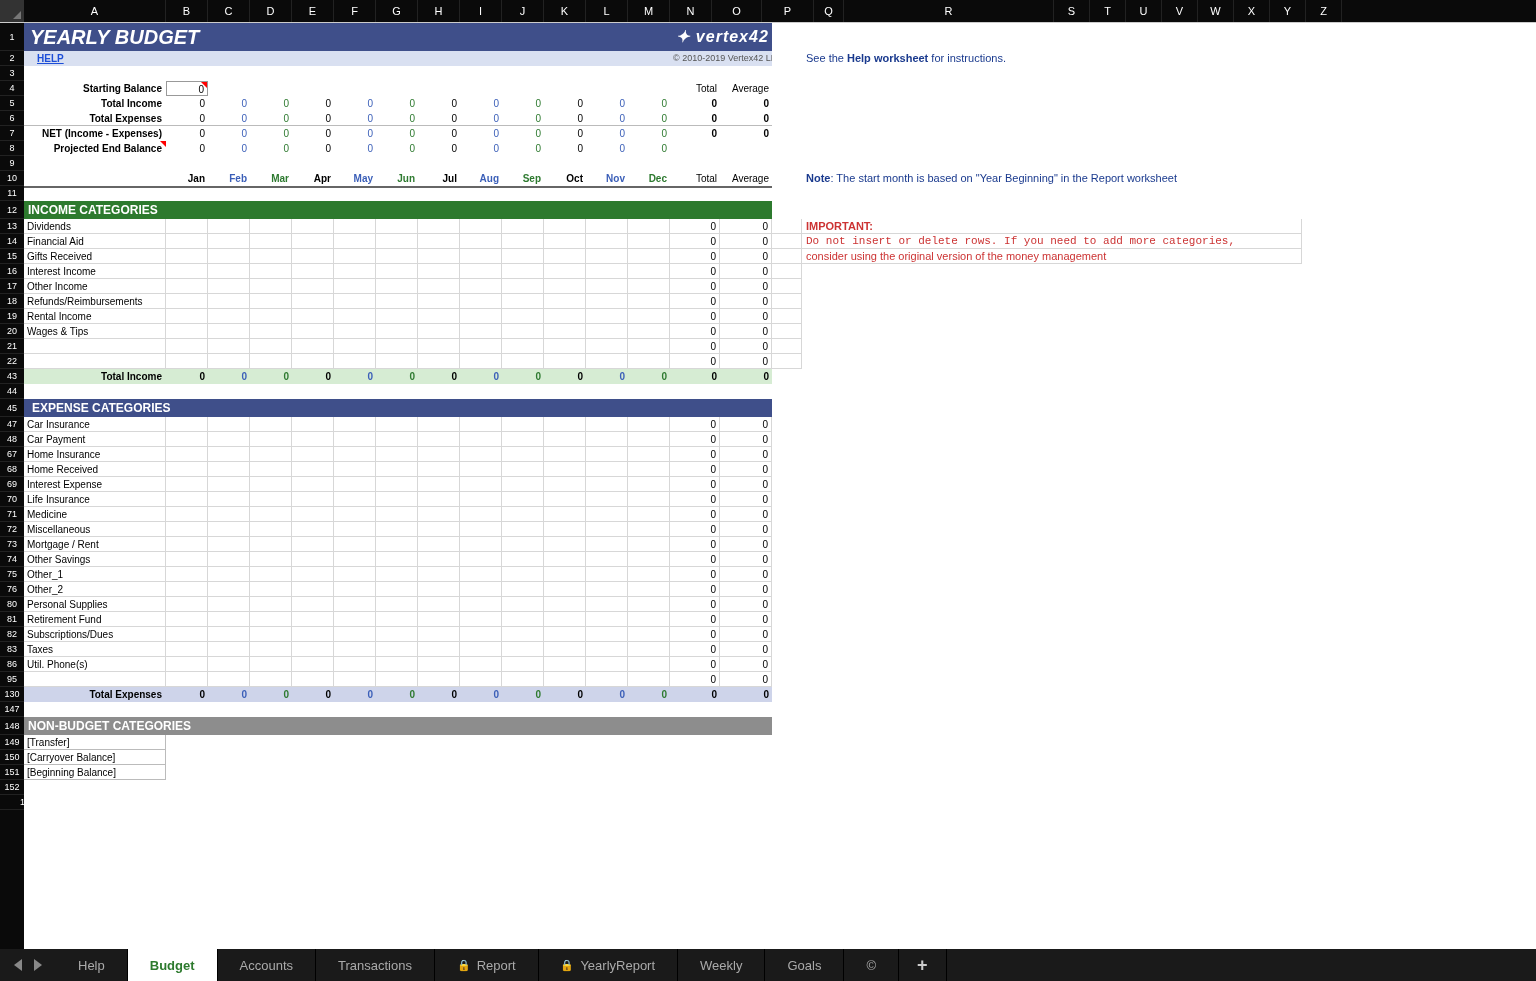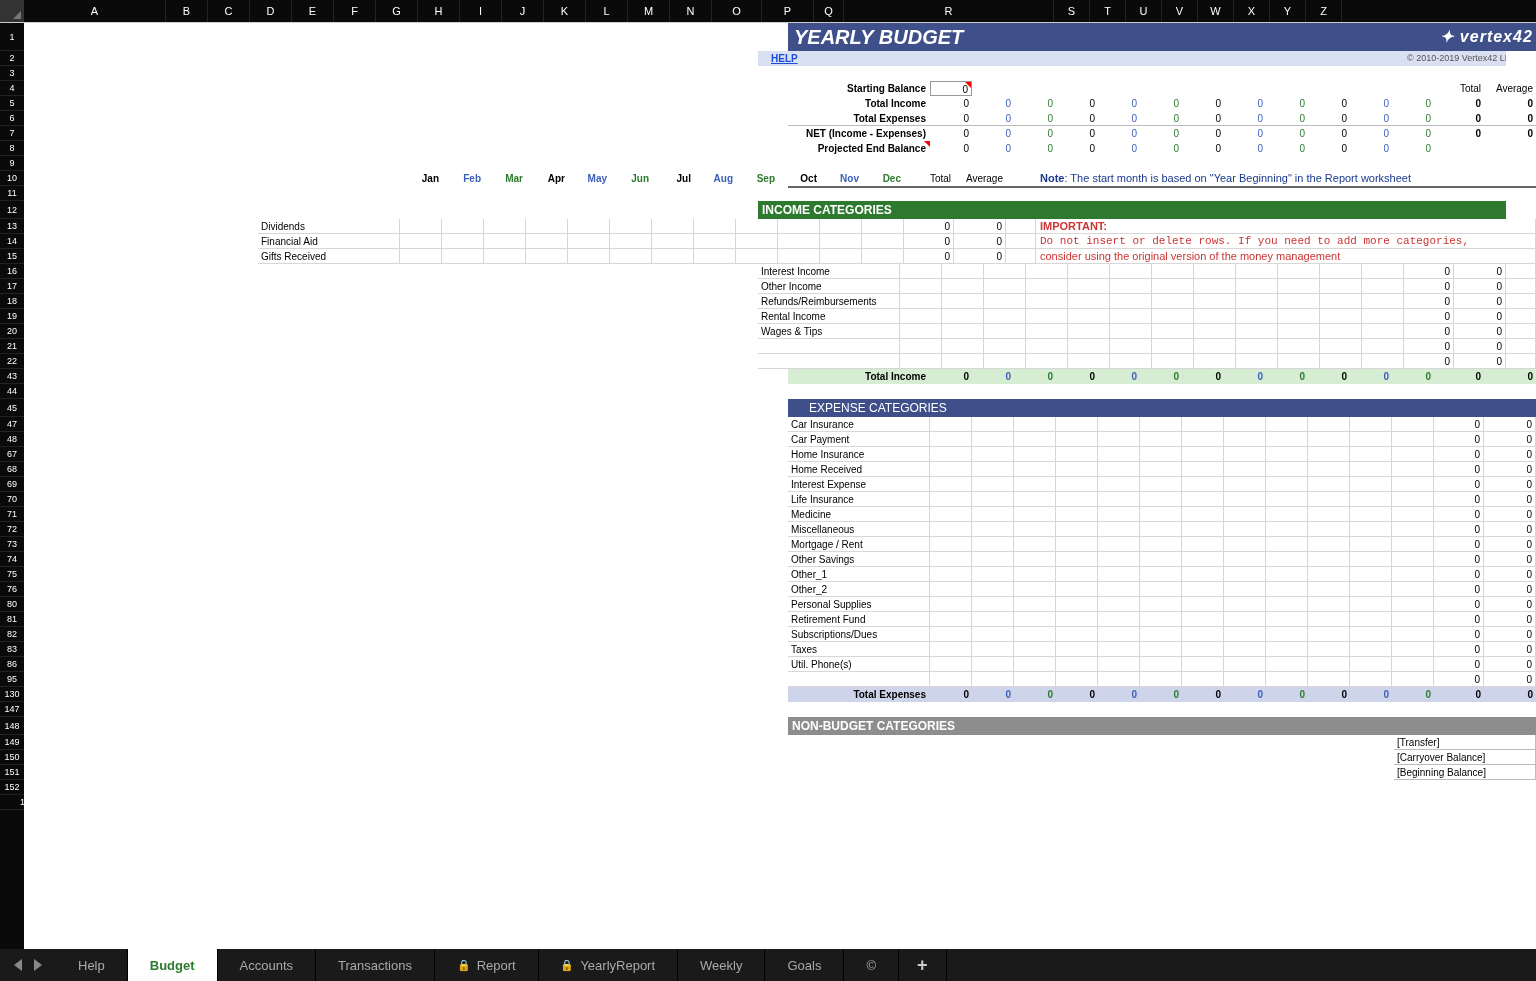--- a/index.html
+++ b/index.html
@@ -59,21 +59,21 @@
     color:#fff;
     font-size:9px;
     text-align:center;
     line-height:15px;
     border-bottom:1px solid #222;
   }
   .grid {
     flex:1;
     position:relative;
   }
-  .row { display:flex; height:15px;justify-content:flex-end; }
+  .row { display:flex; height:15px; }
   .row.tall { height:28px; }
   .cell {
     flex-shrink:0;
     padding:0 3px;
     line-height:15px;
     font-size:10px;
     white-space:nowrap;
     overflow:hidden;
   }
   .border-cell { border:1px solid #bbb; border-left:none; border-top:none;}
@@ -86,21 +86,21 @@
     font-style:italic;
     padding-left:6px;
     line-height:28px;
   }
   .hdr-sub { background:#d9e0f1; }
   .help-link { color:#1d4ed8; text-decoration:underline; font-size:10px; font-weight:bold;}
   .copyright { font-size:9px; color:#555; text-align:right; }
   .right {text-align:right;}
   .bold {font-weight:bold;}
   .section-green { background:#2d7a2e; color:#fff; font-weight:bold; font-size:12px; line-height:18px; padding-left:4px;}
-  .section-blue  { background:#3f4f8a; color:#fff; font-weight:normal; font-size:12px; line-height:18px; padding-left:21px;}
+  .section-blue  { background:#3f4f8a; color:#fff; font-weight:bold; font-size:12px; line-height:18px; padding-left:8px;}
   .section-gray  { background:#8d8d8d; color:#fff; font-weight:bold; font-size:12px; line-height:18px; padding-left:4px;}
   .total-green { background:#d6ecd3; font-weight:bold;}
   .total-blue  { background:#ced4ea; font-weight:bold;}
   .month-Jan,.month-Apr,.month-Jul,.month-Oct{color:#000;}
   .month-Feb,.month-May,.month-Aug,.month-Nov{color:#3b5fb8;}
   .month-Mar,.month-Jun,.month-Sep,.month-Dec{color:#2e7a30;}
   .red-mark{position:relative;}
   .red-mark::before{content:'';position:absolute;top:0;right:0;border-top:6px solid red;border-left:6px solid transparent;}
   .notes { font-size:11px; color:#1a3a8e; padding-left:4px;}
   .notes .bold-word{font-weight:bold;}
@@ -222,20 +222,21 @@
   <div class="grid" id="grid">
       <div class="row tall">
         <div class="cell hdr-title" style="width: 646px;">YEARLY BUDGET</div>
         <div class="cell hdr-title brand vertex-logo" style="width: 102px;">vertex42</div>
       </div>
       <div class="row ">
         <div class="cell hdr-sub" style="width: 142px;"><span class="help-link" style="padding-left: 10px;">HELP</span></div>
         <div class="cell hdr-sub" style="width: 504px;"></div>
         <div class="cell hdr-sub copyright" style="width: 102px;">© 2010-2019 Vertex42 LLC</div>
         <div class="cell " style="width: 30px;"></div>
+        <div class="cell notes" style="width: 500px;"><span>See the </span><span class="bold-word">Help worksheet</span><span> for instructions.</span></div>
       </div>
       <div class="row "></div>
       <div class="row ">
         <div class="cell label-right" style="width: 142px;">Starting Balance</div>
         <div class="cell right red-mark" style="width: 42px; border: 1px solid rgb(153, 153, 153);">0</div>
         <div class="cell " style="width: 42px;"></div>
         <div class="cell " style="width: 42px;"></div>
         <div class="cell " style="width: 42px;"></div>
         <div class="cell " style="width: 42px;"></div>
         <div class="cell " style="width: 42px;"></div>
@@ -626,21 +627,21 @@
         <div class="cell border-cell" style="width: 42px;"></div>
         <div class="cell border-cell" style="width: 42px;"></div>
         <div class="cell border-cell" style="width: 42px;"></div>
         <div class="cell border-cell" style="width: 42px;"></div>
         <div class="cell border-cell" style="width: 42px;"></div>
         <div class="cell border-cell" style="width: 42px;"></div>
         <div class="cell right" style="width: 50px;">0</div>
         <div class="cell right" style="width: 52px;">0</div>
       </div>
       <div class="row grid-line">
-        <div class="cell border-cell" style="width: 142px; margin-left: 36px;">Life Insurance</div>
+        <div class="cell border-cell" style="width: 142px;">Life Insurance</div>
         <div class="cell border-cell" style="width: 42px;"></div>
         <div class="cell border-cell" style="width: 42px;"></div>
         <div class="cell border-cell" style="width: 42px;"></div>
         <div class="cell border-cell" style="width: 42px;"></div>
         <div class="cell border-cell" style="width: 42px;"></div>
         <div class="cell border-cell" style="width: 42px;"></div>
         <div class="cell border-cell" style="width: 42px;"></div>
         <div class="cell border-cell" style="width: 42px;"></div>
         <div class="cell border-cell" style="width: 42px;"></div>
         <div class="cell border-cell" style="width: 42px;"></div>

